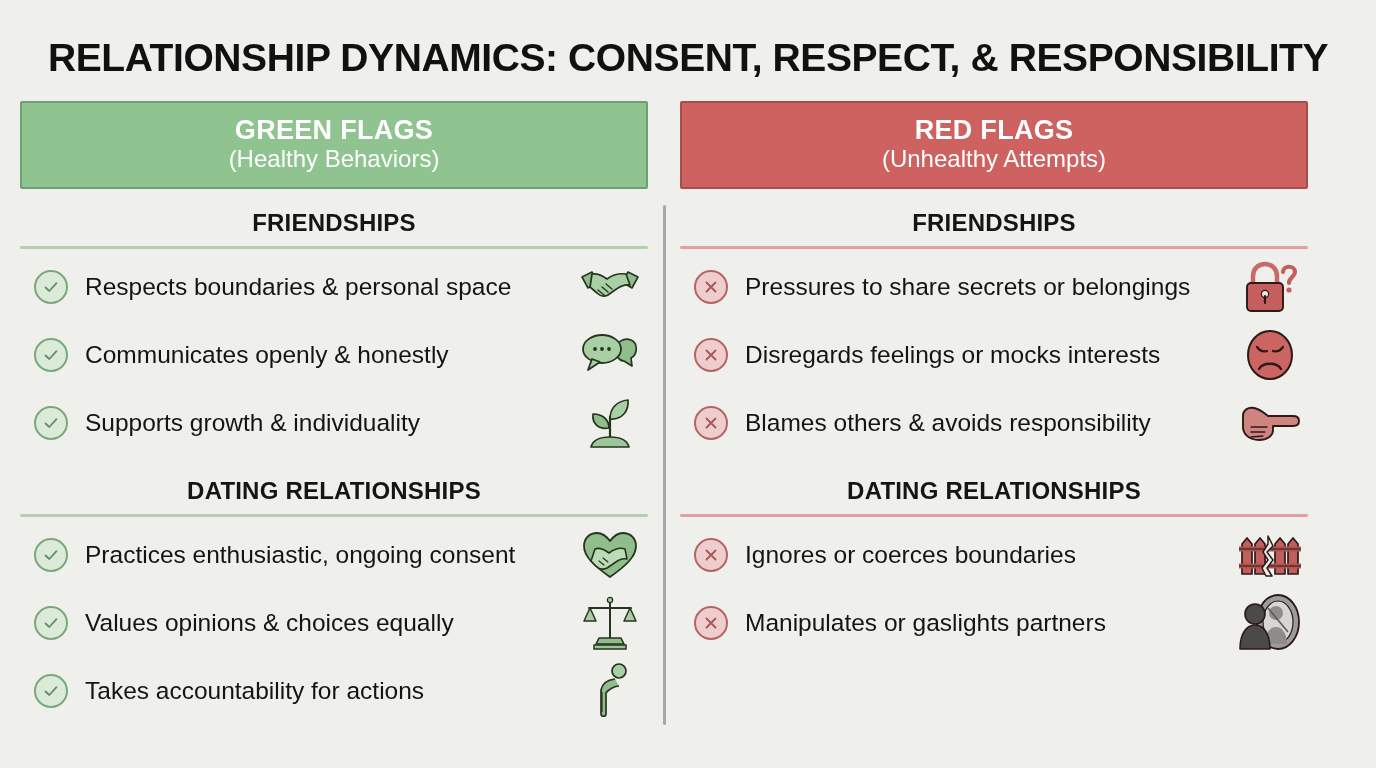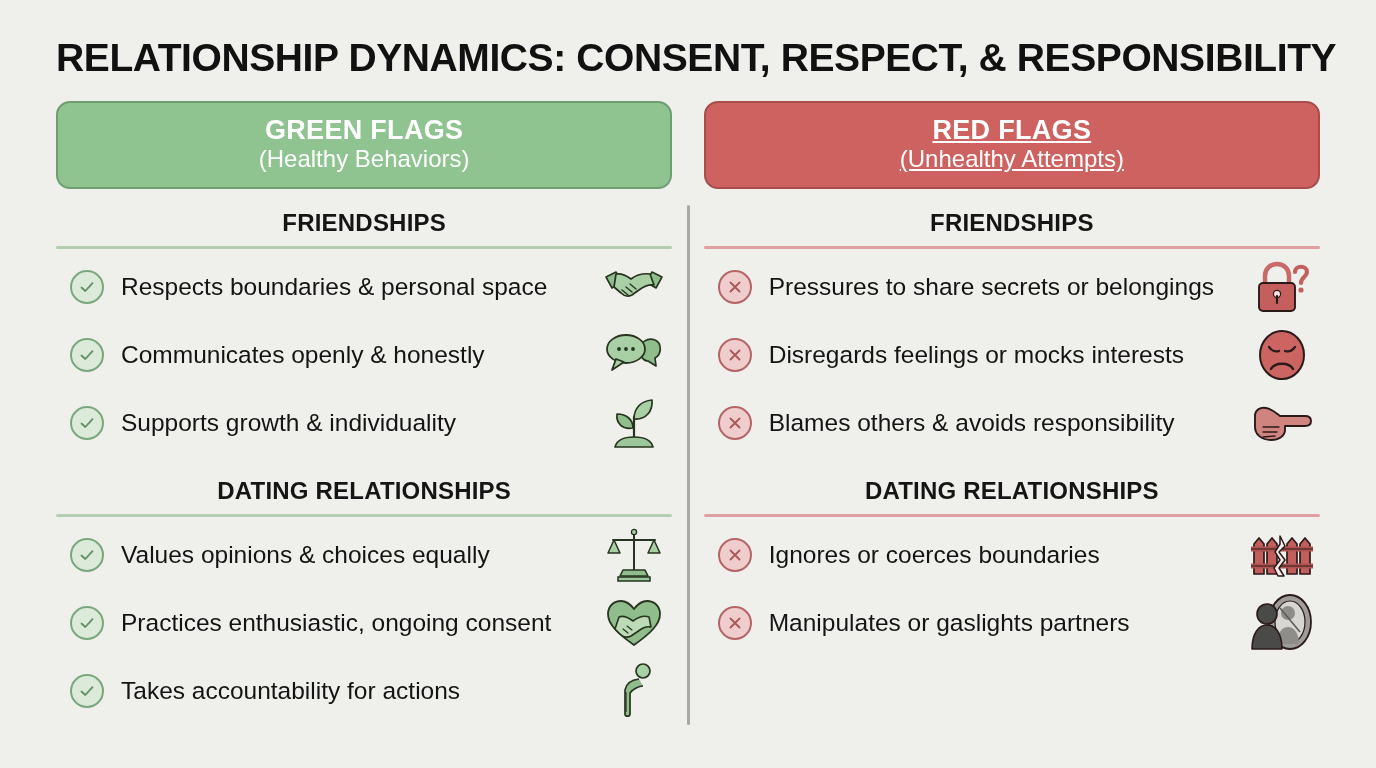--- a/index.html
+++ b/index.html
@@ -12,21 +12,21 @@
     background: #efefeb;
     font-family: "Liberation Sans", sans-serif;
     overflow: hidden;
     position: relative;
   }
   .page {
     position: relative;
     width: 1376px;
     height: 768px;
     box-sizing: border-box;
-    padding: 0 56px;
+    padding: 0 20px;
   }
   .main-title {
     font-size: 39px;
     font-weight: bold;
     letter-spacing: -0.4px;
     color: #111111;
     text-align: center;
     padding-top: 38px;
     line-height: 1;
     white-space: nowrap;
@@ -48,36 +48,35 @@
     position: absolute;
     left: 15px;
     top: 104px;
     width: 3px;
     height: 520px;
     background: #a8a8a6;
     border-radius: 2px;
   }
   .banner {
     height: 88px;
-    border-radius: 14px;
+    border-radius: 2px;
     display: flex;
     flex-direction: column;
     align-items: center;
     justify-content: center;
     color: #ffffff;
     box-sizing: border-box;
   }
   .banner.green {
     background: #8fc491;
     border: 2px solid #6f9e73;
   }
   .banner.red {
     background: #cd6260;
     border: 2px solid #a84c4c;
-    text-decoration: underline;
   }
   .banner-title {
     font-size: 27px;
     font-weight: bold;
     letter-spacing: 0.3px;
     line-height: 1.05;
   }
   .banner-sub {
     font-size: 24px;
     font-weight: normal;
@@ -214,20 +213,36 @@
               <path d="M26 33 C26 25 20 19 10 19 C9 28 15 35 26 33 Z" fill="#8fbd8c" stroke="#27341f" stroke-width="1.7" stroke-linejoin="round"></path>
               <path d="M8 52 C10 44 18 42 27 42 C36 42 44 44 46 52 Z" fill="#9cc79a" stroke="#27341f" stroke-width="1.7" stroke-linejoin="round"></path>
             </svg>
           </span>
         </div>
       </div>
 
       <div class="section-head">DATING RELATIONSHIPS</div>
       <div class="rule green"></div>
       <div class="items">
+
+        <div class="item">
+          <span class="mark green">
+            <svg width="20" height="20" viewBox="0 0 20 20">
+                <path d="M4.5 10.5 L8.3 14 L15.5 6.2" fill="none" stroke="#5f8f63" stroke-width="1.8" stroke-linecap="round" stroke-linejoin="round"></path>
+              </svg>
+          </span>
+          <span class="item-label">Practices enthusiastic, ongoing consent</span>
+          <span class="item-art">
+            <svg width="62" height="56" viewBox="0 0 62 56">
+              <path d="M31 50 C14 38 5 29 5 19 C5 11 11 6 18 6 C24 6 28 10 31 14 C34 10 38 6 44 6 C51 6 57 11 57 19 C57 29 48 38 31 50 Z" fill="#8fbd8c" stroke="#27341f" stroke-width="1.8" stroke-linejoin="round"></path>
+              <path d="M16 22 C21 20 26 23 30 26 C34 23 40 20 46 22 L48 32 C42 31 38 34 34 37 L28 41 C24 43 20 42 17 39 L12 34 Z" fill="#bcdbb6" stroke="#27341f" stroke-width="1.6" stroke-linejoin="round"></path>
+              <path d="M20 34 L25 38 M24 31 L29 35" fill="none" stroke="#27341f" stroke-width="1.2" stroke-linecap="round"></path>
+            </svg>
+          </span>
+        </div>
 
         <div class="item">
           <span class="mark green">
             <svg width="20" height="20" viewBox="0 0 20 20">
                 <path d="M4.5 10.5 L8.3 14 L15.5 6.2" fill="none" stroke="#5f8f63" stroke-width="1.8" stroke-linecap="round" stroke-linejoin="round"></path>
               </svg>
           </span>
           <span class="item-label">Values opinions &amp; choices equally</span>
           <span class="item-art">
             <svg width="56" height="58" viewBox="0 0 56 58">
@@ -241,36 +256,20 @@
             </svg>
           </span>
         </div>
 
         <div class="item">
           <span class="mark green">
             <svg width="20" height="20" viewBox="0 0 20 20">
                 <path d="M4.5 10.5 L8.3 14 L15.5 6.2" fill="none" stroke="#5f8f63" stroke-width="1.8" stroke-linecap="round" stroke-linejoin="round"></path>
               </svg>
           </span>
-          <span class="item-label">Practices enthusiastic, ongoing consent</span>
-          <span class="item-art">
-            <svg width="62" height="56" viewBox="0 0 62 56">
-              <path d="M31 50 C14 38 5 29 5 19 C5 11 11 6 18 6 C24 6 28 10 31 14 C34 10 38 6 44 6 C51 6 57 11 57 19 C57 29 48 38 31 50 Z" fill="#8fbd8c" stroke="#27341f" stroke-width="1.8" stroke-linejoin="round"></path>
-              <path d="M16 22 C21 20 26 23 30 26 C34 23 40 20 46 22 L48 32 C42 31 38 34 34 37 L28 41 C24 43 20 42 17 39 L12 34 Z" fill="#bcdbb6" stroke="#27341f" stroke-width="1.6" stroke-linejoin="round"></path>
-              <path d="M20 34 L25 38 M24 31 L29 35" fill="none" stroke="#27341f" stroke-width="1.2" stroke-linecap="round"></path>
-            </svg>
-          </span>
-        </div>
-
-        <div class="item">
-          <span class="mark green">
-            <svg width="20" height="20" viewBox="0 0 20 20">
-                <path d="M4.5 10.5 L8.3 14 L15.5 6.2" fill="none" stroke="#5f8f63" stroke-width="1.8" stroke-linecap="round" stroke-linejoin="round"></path>
-              </svg>
-          </span>
           <span class="item-label">Takes accountability for actions</span>
           <span class="item-art">
             <svg width="42" height="58" viewBox="0 0 42 58">
               <circle cx="30" cy="9" r="7" fill="#a9cfa4" stroke="#27341f" stroke-width="1.7"></circle>
               <path d="M26 17 C18 18 13 22 12 28 L12 52 C12 55 17 55 17 52 L17 31 C20 27 26 24 30 24" fill="#8fbd8c" stroke="#27341f" stroke-width="1.7" stroke-linejoin="round"></path>
               <path d="M13 30 L13 50" fill="none" stroke="#27341f" stroke-width="1.2"></path>
             </svg>
           </span>
         </div>
       </div>

